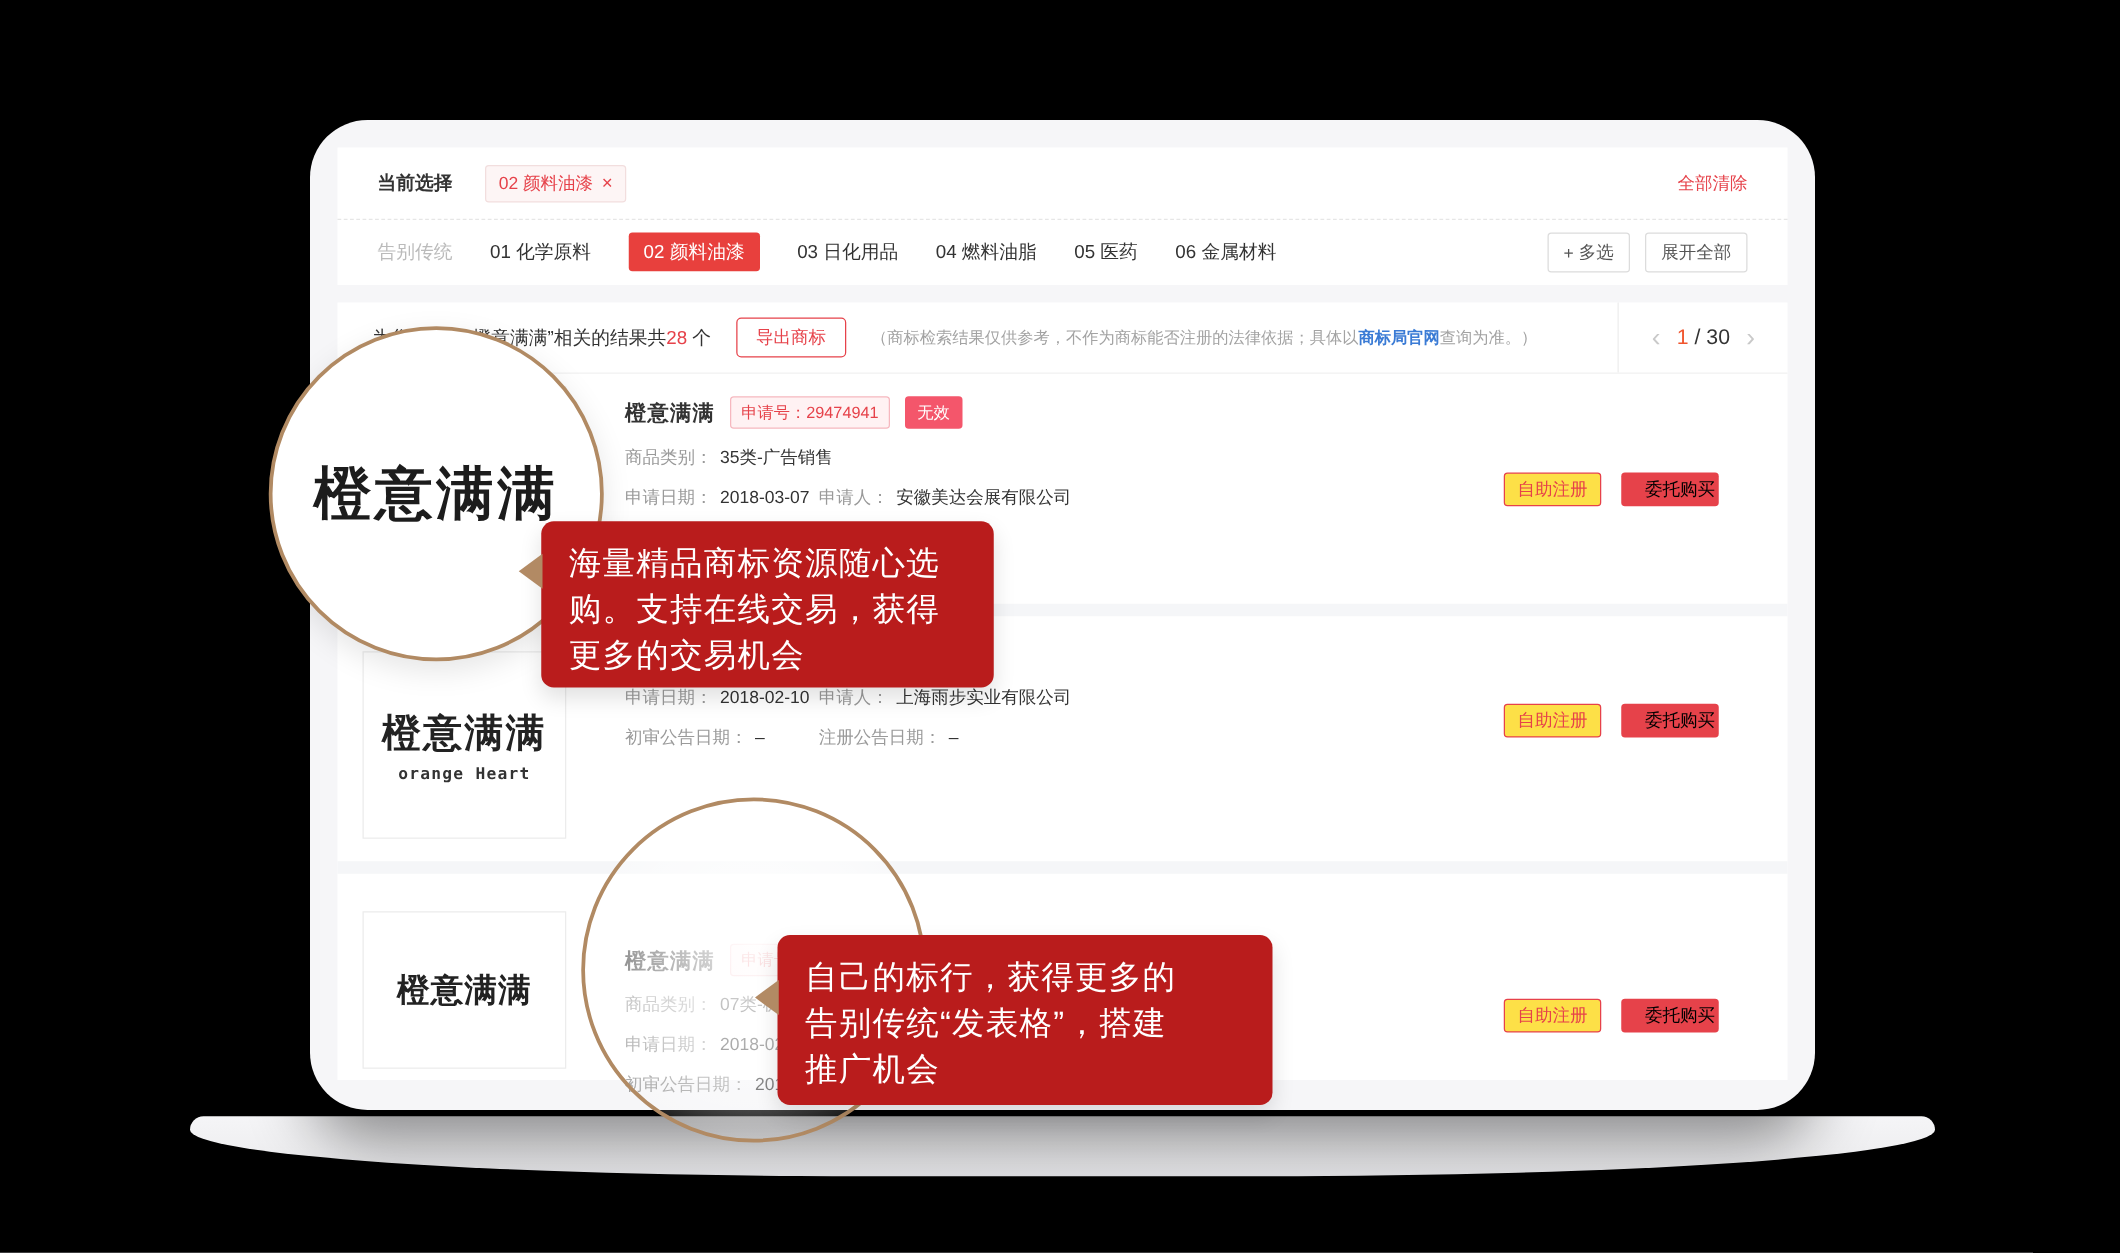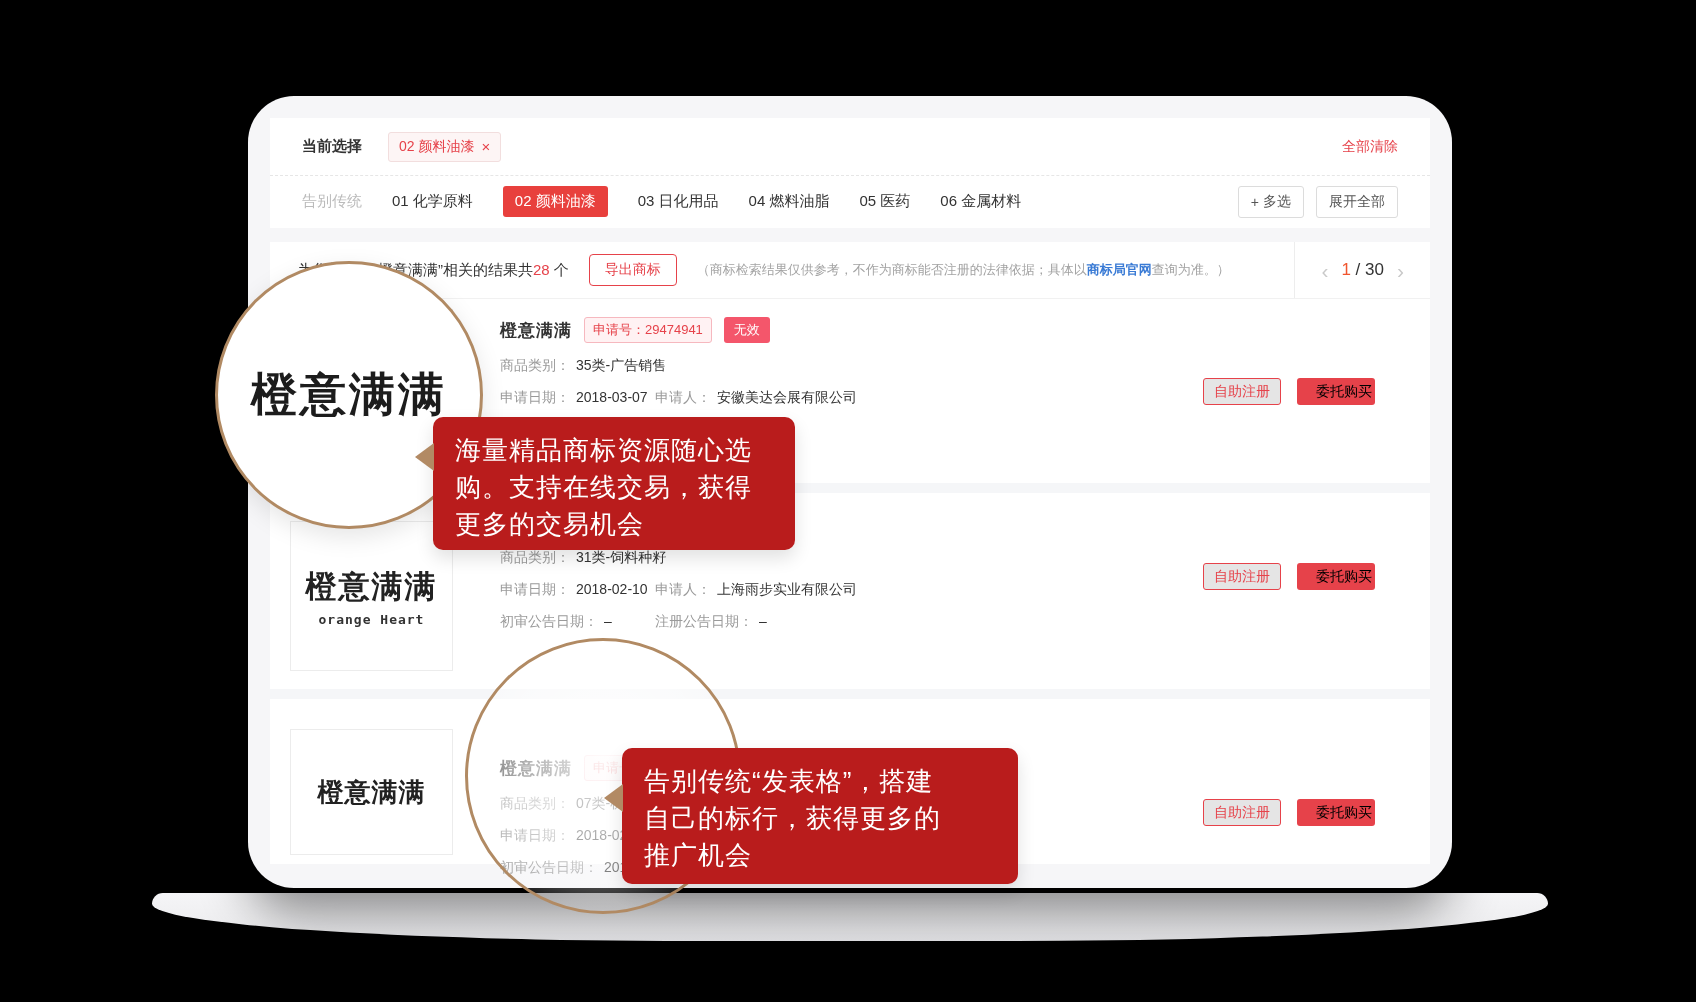--- a/index.html
+++ b/index.html
@@ -79,21 +79,21 @@
   .badge.invalid { background:#f4566b; }
   .badge.registered { background:#cccccc; }
   .fline { margin-top:12px; font-size:14px; line-height:20px; display:flex; }
   .pair { display:inline-block; min-width:155px; }
   .flabel { color:#9a9a9a; }
   .fvalue { color:#333; margin-left:6px; }
 
   .actions { position:absolute; right:55px; display:flex; gap:16px; }
   .row1 .actions { top:79px; } .row2 .actions { top:70px; } .row3 .actions { top:100px; }
   .btn-outline { width:78px; height:27px; display:flex; align-items:center; justify-content:center;
-                 border:1px solid #e6424a; color:#e6424a; background:#e5e5e5; font-size:14px;
+                 border:1px solid #e6424a; color:#e6424a; background:#fde047; font-size:14px;
                  border-radius:3px; cursor:pointer; white-space:nowrap; }
   .btn-solid { width:78px; height:27px; display:flex; align-items:center; justify-content:center;
                background:#e6424a; color:#000000; font-size:14px; border-radius:3px; cursor:pointer;
                white-space:nowrap;padding-left:16px; }
 
   
   .circle1 { position:absolute; left:215px; top:261px; width:268px; height:268px; z-index:5;
              border-radius:50%; background:#fff; border:3px solid #b18a63;
              display:flex; align-items:center; justify-content:center;
              box-shadow:0 8px 24px rgba(0,0,0,.10); }
@@ -206,23 +206,20 @@
           <div class="tm-kai">橙意满满</div>
           <div class="tm-sub">orange Heart</div>
         </div>
         <div class="detail">
           <div class="title-line">
             <span class="tm-name">橙意满满</span>
             <span class="app-tag"><span>申请号：</span><span>29482153</span></span>
             <span class="badge registered">已注册</span>
           </div>
           <div class="fline">
-            <span class="pair"><span class="flabel">商品类别：</span><span class="fvalue">31类-饲料种籽</span></span>
-          </div>
-          <div class="fline">
             <span class="pair"><span class="flabel">申请日期：</span><span class="fvalue">2018-02-10</span></span>
             <span class="pair"><span class="flabel">申请人：</span><span class="fvalue">上海雨步实业有限公司</span></span>
           </div>
           <div class="fline">
             <span class="pair"><span class="flabel">初审公告日期：</span><span class="fvalue">–</span></span>
             <span class="pair"><span class="flabel">注册公告日期：</span><span class="fvalue">–</span></span>
           </div>
         </div>
         <div class="actions">
           <span class="btn-outline">自助注册</span>
@@ -264,17 +261,17 @@
   <div class="circle2"></div>
 
   <div class="tip tip1">
     <div class="tip-arrow"></div>
     <div class="ln">海量精品商标资源随心选</div>
     <div class="ln">购。支持在线交易，获得</div>
     <div class="ln">更多的交易机会</div>
   </div>
   <div class="tip tip2">
     <div class="tip-arrow"></div>
+    <div class="ln">自己的标行，获得更多的</div>
     <div class="ln">告别传统“发表格”，搭建</div>
-    <div class="ln">自己的标行，获得更多的</div>
     <div class="ln">推广机会</div>
   </div>
 </div>
 
 </body></html>

